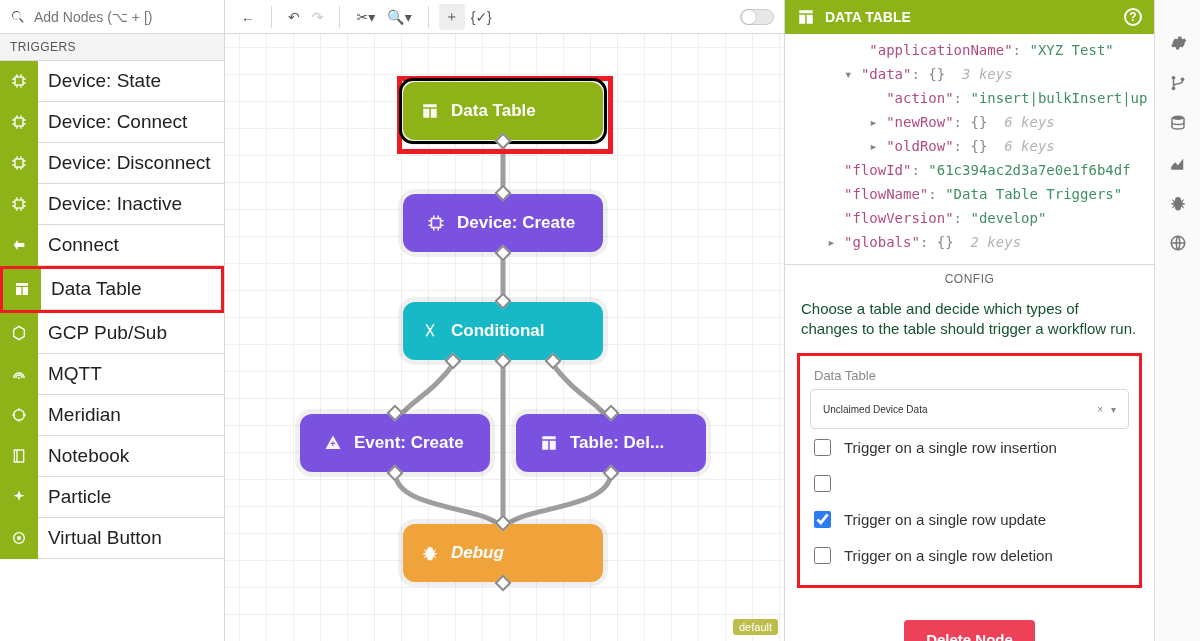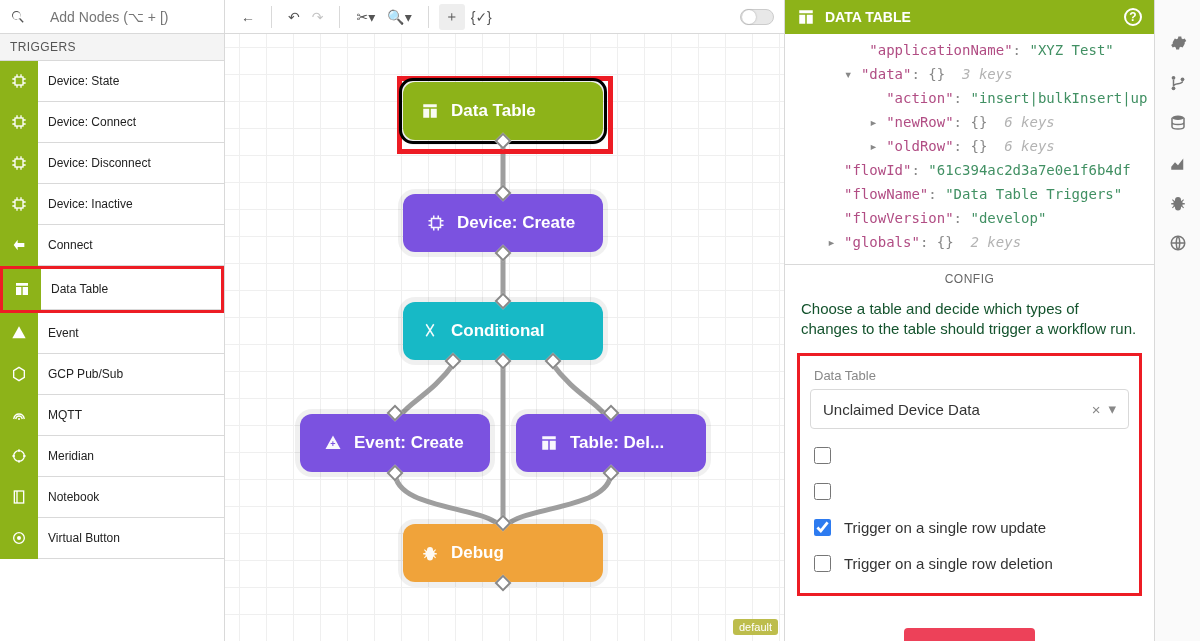--- a/index.html
+++ b/index.html
@@ -21,27 +21,27 @@
   }
 
   
   .app{display:flex;height:641px;width:1200px;}
   .left{width:225px;flex:0 0 225px;display:flex;flex-direction:column;border-right:1px solid var(--border);}
   .center{flex:1;display:flex;flex-direction:column;min-width:0;}
   .right{width:370px;flex:0 0 370px;display:flex;flex-direction:column;border-left:1px solid var(--border);}
   .rail{width:46px;flex:0 0 46px;display:flex;flex-direction:column;align-items:center;padding-top:34px;gap:22px;border-left:1px solid var(--border);background:#fafafa;}
 
   
-  .searchbar{display:flex;align-items:center;gap:22px;height:34px;border-bottom:1px solid var(--border);padding:0 10px;color:#555;}
+  .searchbar{display:flex;align-items:center;gap:6px;height:34px;border-bottom:1px solid var(--border);padding:0 10px;color:#555;}
   .searchbar input{border:none;outline:none;font-size:14px;width:100%;}
   .section-label{font-size:12px;letter-spacing:.4px;color:#555;background:var(--panel-grey);padding:6px 10px;border-bottom:1px solid var(--border);}
   .triggers{flex:1;overflow:auto;}
   .trigger{display:flex;align-items:center;height:41px;border-bottom:1px solid var(--border);cursor:pointer;}
   .trigger .ticon{width:38px;height:41px;background:var(--green);color:#fff;display:flex;align-items:center;justify-content:center;font-size:15px;}
-  .trigger .tlabel{padding-left:10px;font-size:12px;color:#222;}
+  .trigger .tlabel{padding-left:10px;font-size:19px;color:#222;}
   
   .row-highlight-wrapper{border:3px solid #ED1C24;}
 
   
   .toolbar{height:34px;border-bottom:1px solid var(--border);display:flex;align-items:center;gap:0;padding:0 10px;color:#666;}
   .toolbar .sep{width:1px;height:22px;background:var(--border);margin:0 10px;}
   .toolbar .tbtn{padding:4px 6px;font-size:14px;cursor:pointer;color:#555;}
   .toolbar .tbtn.disabled{opacity:.35;cursor:default;}
   .toggle{width:34px;height:16px;border-radius:8px;background:#e8e8e8;border:1px solid #ccc;position:relative;margin-left:auto;}
   .toggle::after{content:"";position:absolute;left:1px;top:0px;width:14px;height:14px;border-radius:50%;background:#fff;box-shadow:0 0 2px rgba(0,0,0,.3);}
@@ -52,21 +52,21 @@
     background-image:
       linear-gradient(#efefef 1px,transparent 1px),
       linear-gradient(90deg,#efefef 1px,transparent 1px);
     background-size:27px 27px;background-position:14px 13px;}
   .svg-layer{position:absolute;inset:0;}
   .node{position:absolute;width:200px;height:58px;border-radius:12px;color:#fff;display:flex;align-items:center;gap:12px;padding:0 18px;font-weight:700;font-size:17px;box-shadow:0 0 0 5px rgba(0,0,0,0.06);}
   .node .nicon{font-size:17px;opacity:.95;}
   .node.green{background:var(--green);}
   .node.purple{background:var(--purple);padding-left:24px;}
   .node.teal{background:var(--teal);}
-  .node.orange{background:var(--orange);}
+  .node.orange{background:var(--orange);font-style:italic;}
   .node.small{width:190px;}
   .port{position:absolute;width:12px;height:12px;transform:rotate(45deg);background:#fff;border:2px solid #888;left:50%;margin-left:-6px;}
   .port.bottom{bottom:-7px;}
   .port.top{top:-7px;}
   .selected-frame{position:absolute;border:3px solid #000;border-radius:14px;inset:-4px;pointer-events:none;}
   .red-call{position:absolute;border:5px solid #ED1C24;}
   .default-tag{position:absolute;right:6px;bottom:6px;background:#bdbd4c;color:#fff;font-size:11px;padding:2px 6px;border-radius:3px;}
 
   
   .panel-head{height:34px;background:var(--green);color:#fff;display:flex;align-items:center;padding:0 12px;font-weight:700;font-size:14px;gap:10px;}
@@ -75,21 +75,21 @@
   .code{font-family:"Menlo","Consolas",monospace;font-size:14px;line-height:24px;padding:4px 0 10px 0;white-space:pre;overflow:hidden;color:#999;}
   .code .k{color:var(--code-key);}
   .code .s{color:var(--code-str);}
   .code .c{color:#b3b3b3;font-style:italic;}
   .code .t{color:#888;}
   .code .arrow{color:#888;}
   .config-h{border-top:1px solid var(--border);text-align:center;font-size:12px;color:#666;letter-spacing:.5px;padding:7px 0;background:#fff;}
   .config-desc{padding:6px 16px 14px;font-size:15px;color:#14532d;line-height:20px;}
   .config-block{margin:0 12px 14px;border:3px solid #ED1C24;padding:10px 10px 12px;}
   .field-label{color:#888;font-size:13px;margin:2px 0 6px 4px;}
-  .select-like{border:1px solid var(--border);border-radius:4px;height:40px;display:flex;align-items:center;padding:0 12px;font-size:15px;position:relative;margin-bottom:8px;}
+  .select-like{border:1px solid var(--border);border-radius:4px;height:40px;display:flex;align-items:center;padding:0 12px;font-size:10px;position:relative;margin-bottom:0;}
   .select-like .close-x{margin-left:auto;color:#888;padding:0 8px;cursor:pointer;}
   .select-like .chev{color:#888;}
   .check-row{display:flex;align-items:center;gap:10px;font-size:15px;height:36px;}
   .check-row input{width:17px;height:17px;accent-color:#2D7BF0;}
   .delete-wrap{text-align:center;padding:18px 0;}
   .delete-btn{background:var(--red);color:#fff;border:none;border-radius:4px;padding:11px 22px;font-size:15px;font-weight:600;cursor:pointer;}
 
   .rail .ricon{color:#777;font-size:18px;cursor:pointer;}
   svg.icon{width:16px;height:16px;fill:currentColor;display:block;}
   svg.icon18{width:18px;height:18px;fill:currentColor;display:block;}
@@ -160,28 +160,20 @@
               <svg class="icon" viewBox="0 0 24 24">
                 <path d="M3 3h18v4H3zm0 6h8v12H3zm10 0h8v12h-8z" fill="#fff"></path>
               </svg>
             </div>
             <div class="tlabel">Data Table</div>
           </div>
         </div>
         <div class="trigger">
           <div class="ticon">
             <svg class="icon" viewBox="0 0 24 24">
-              <path d="M12 2l10 18H2z" fill="#fff"></path>
-            </svg>
-          </div>
-          <div class="tlabel">Event</div>
-        </div>
-        <div class="trigger">
-          <div class="ticon">
-            <svg class="icon" viewBox="0 0 24 24">
               <path d="M12 2l8 5v10l-8 5-8-5V7z" fill="none" stroke="#fff" stroke-width="2"></path>
             </svg>
           </div>
           <div class="tlabel">GCP Pub/Sub</div>
         </div>
         <div class="trigger">
           <div class="ticon">
             <svg class="icon" viewBox="0 0 24 24">
               <path d="M4 18c2-10 14-10 16 0" fill="none" stroke="#fff" stroke-width="2"></path>
               <path d="M7 18c1.5-6 8.5-6 10 0" fill="none" stroke="#fff" stroke-width="2"></path>
@@ -200,20 +192,28 @@
           <div class="tlabel">Meridian</div>
         </div>
         <div class="trigger">
           <div class="ticon">
             <svg class="icon" viewBox="0 0 24 24">
               <rect x="5" y="3" width="14" height="18" fill="none" stroke="#fff" stroke-width="2"></rect>
               <path d="M9 3v18" stroke="#fff" stroke-width="2"></path>
             </svg>
           </div>
           <div class="tlabel">Notebook</div>
+        </div>
+        <div class="trigger">
+          <div class="ticon">
+            <svg class="icon" viewBox="0 0 24 24">
+              <path d="M12 2l2 6 6 2-6 2-2 6-2-6-6-2 6-2z" fill="#fff"></path>
+            </svg>
+          </div>
+          <div class="tlabel">Particle</div>
         </div>
         <div class="trigger">
           <div class="ticon">
             <svg class="icon" viewBox="0 0 24 24">
               <circle cx="12" cy="12" r="8" fill="none" stroke="#fff" stroke-width="2"></circle>
               <circle cx="12" cy="12" r="3" fill="#fff"></circle>
             </svg>
           </div>
           <div class="tlabel">Virtual Button</div>
         </div>
@@ -350,20 +350,21 @@
       <div class="config-block">
         <div class="field-label">Data Table</div>
         <div class="select-like">
           <span>Unclaimed Device Data</span>
           <span class="close-x">×</span>
           <span class="chev">▾</span>
         </div>
         <div id="checks">
             <label class="check-row">
               <input type="checkbox" style=""> 
+              <span>Trigger on a single row insertion</span>
             </label>
             <label class="check-row">
               <input type="checkbox" style=""> 
             </label>
             <label class="check-row">
               <input type="checkbox" checked="" style=""> 
               <span>Trigger on a single row update</span>
             </label>
             <label class="check-row">
               <input type="checkbox" style=""> 

